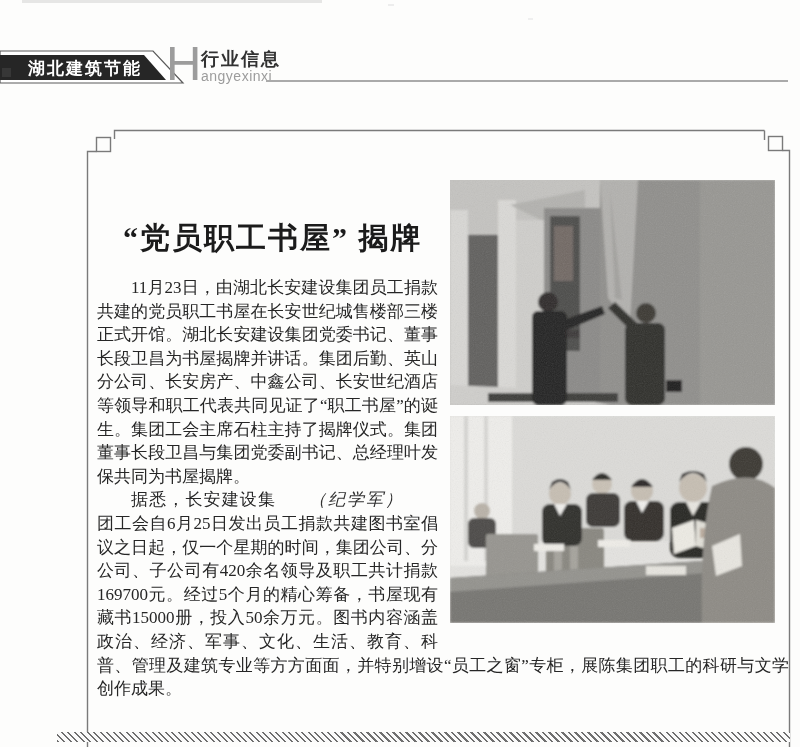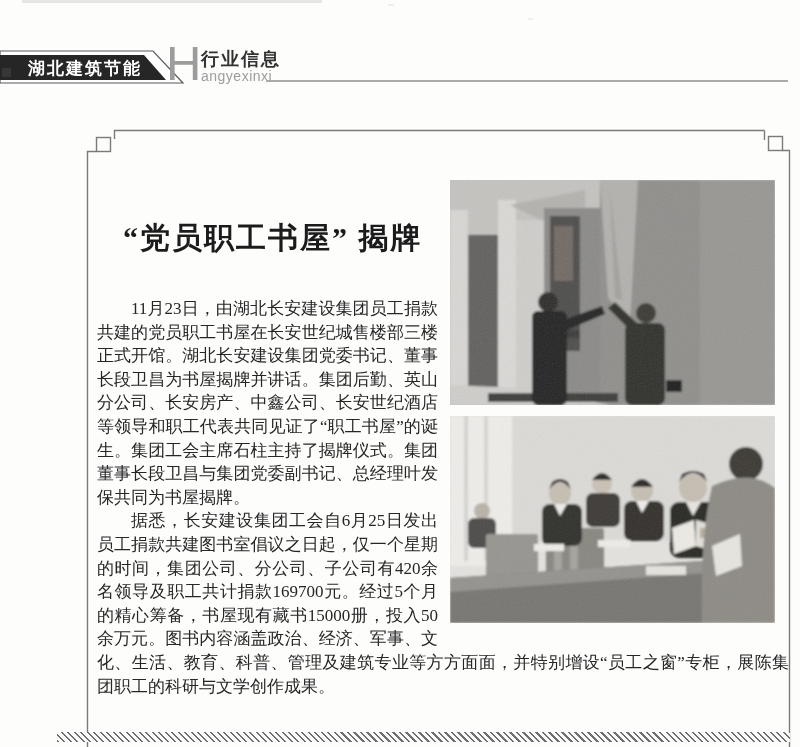--- a/index.html
+++ b/index.html
@@ -61,21 +61,21 @@
     float:right;width:339px;margin:40px 0 8px 12px;
   }
   .photo{display:block;margin:0 14px 0 auto;background:#cccccc;}
   .photo.p2{margin-top:11px;}
   .headline{
     margin:42px 0 0 26px;
     font-size:30px;line-height:37px;font-weight:bold;color:#1b1b1b;
     letter-spacing:2px;text-align:left;
   }
   .article p{margin:0;text-indent:2em;}
-  .article p.first{margin-top:41px;}
+  .article p.first{margin-top:20px;}
   .credit{
     float:right;margin-right:34px;font-style:italic;color:#303030;letter-spacing:2px;
   }
 </style>
 </head>
 <body>
 
 <div class="scan-mark m1"></div>
 <div class="scan-mark m2"></div>
 <div class="scan-mark m3"></div>
@@ -211,15 +211,15 @@
       <rect width="325" height="207" filter="url(#grainB)" opacity="0.14"></rect>
     </svg>
   </div>
 
   <h1 class="headline">
     <br>
     <span>“党员职工书屋” 揭牌</span>
   </h1>
 
   <p class="first">11月23日，由湖北长安建设集团员工捐款共建的党员职工书屋在长安世纪城售楼部三楼正式开馆。湖北长安建设集团党委书记、董事长段卫昌为书屋揭牌并讲话。集团后勤、英山分公司、长安房产、中鑫公司、长安世纪酒店等领导和职工代表共同见证了“职工书屋”的诞生。集团工会主席石柱主持了揭牌仪式。集团董事长段卫昌与集团党委副书记、总经理叶发保共同为书屋揭牌。</p>
-  <p><span>据悉，长安建设集团工会自6月25日发出员工捐款共建图书室倡议之日起，仅一个星期的时间，集团公司、分公司、子公司有420余名领导及职工共计捐款169700元。经过5个月的精心筹备，书屋现有藏书15000册，投入50余万元。图书内容涵盖政治、经济、军事、文化、生活、教育、科普、管理及建筑专业等方方面面，并特别增设“员工之窗”专柜，展陈集团职工的科研与文学创作成果。</span></p>
+  <p><span class="credit">（纪学军）</span><span>据悉，长安建设集团工会自6月25日发出员工捐款共建图书室倡议之日起，仅一个星期的时间，集团公司、分公司、子公司有420余名领导及职工共计捐款169700元。经过5个月的精心筹备，书屋现有藏书15000册，投入50余万元。图书内容涵盖政治、经济、军事、文化、生活、教育、科普、管理及建筑专业等方方面面，并特别增设“员工之窗”专柜，展陈集团职工的科研与文学创作成果。</span></p>
 
 </div>
 
 </body></html>

